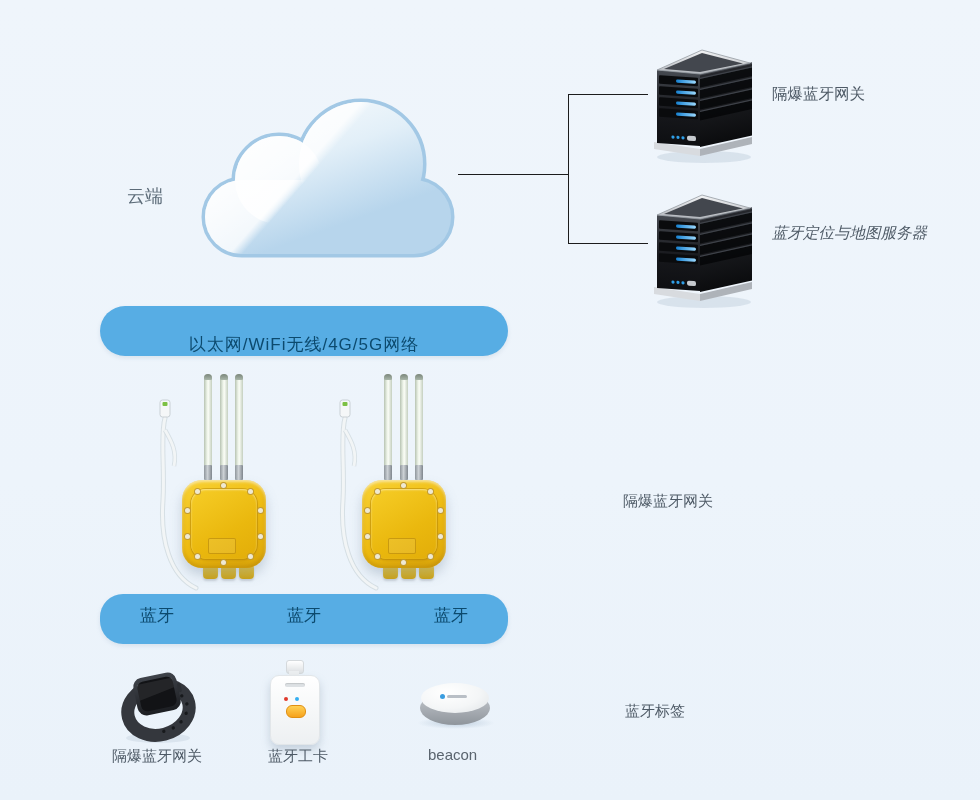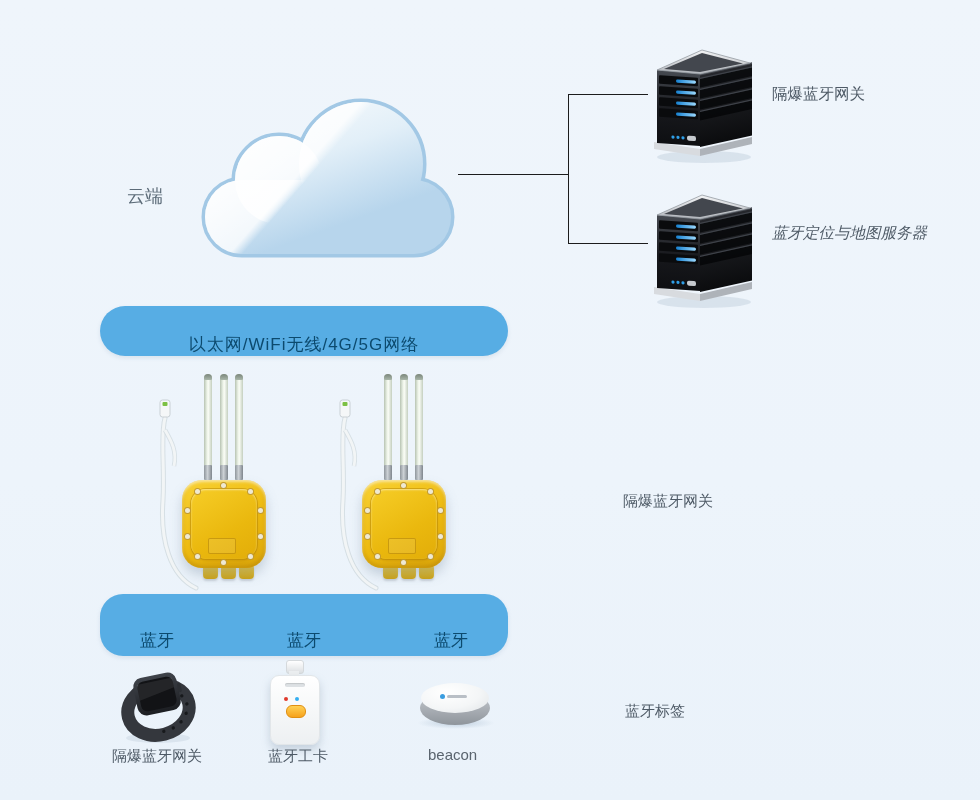--- a/index.html
+++ b/index.html
@@ -25,22 +25,22 @@
   .server-svg{position:absolute;left:652px;}
   .server-1{top:40px;} .server-2{top:185px;}
   .srv-lbl-1{left:772px;top:84px;}
   .srv-lbl-2{left:772px;top:223px;font-style:italic;}
 
   
   .banner{position:absolute;left:100px;width:408px;background:#57ade4;
     display:flex;align-items:flex-end;justify-content:center;
     color:#0c4a6e;font-weight:normal;box-shadow:0 2px 4px rgba(120,150,180,.18);}
   .banner-net{top:306px;height:50px;border-radius:25px;font-size:17px;letter-spacing:1px;}
-  .banner-bt{top:594px;height:62px;border-radius:23px;font-size:17px;
-    justify-content:space-between;padding:4px 40px;box-sizing:border-box;}
+  .banner-bt{top:594px;height:50px;border-radius:23px;font-size:17px;
+    justify-content:space-between;padding:17px 40px;box-sizing:border-box;}
 
   
   .gateway{position:absolute;top:372px;width:130px;height:235px;}
   .gw-1{left:150px;} .gw-2{left:330px;}
   .gw-cable{position:absolute;left:0;top:0;z-index:1;}
   .ant{position:absolute;top:2px;width:8px;height:92px;z-index:1;border-radius:4px 4px 1px 1px;
     background:linear-gradient(90deg,#b7c3b2,#eff5ea 40%,#f8fbf4 55%,#c4cfbf);}
   .ant::before{content:"";position:absolute;top:0;left:0;right:0;height:6px;
     border-radius:4px 4px 1px 1px;background:linear-gradient(#79857a,#aab7aa);}
   .ant::after{content:"";position:absolute;bottom:-14px;left:0;width:8px;height:15px;

